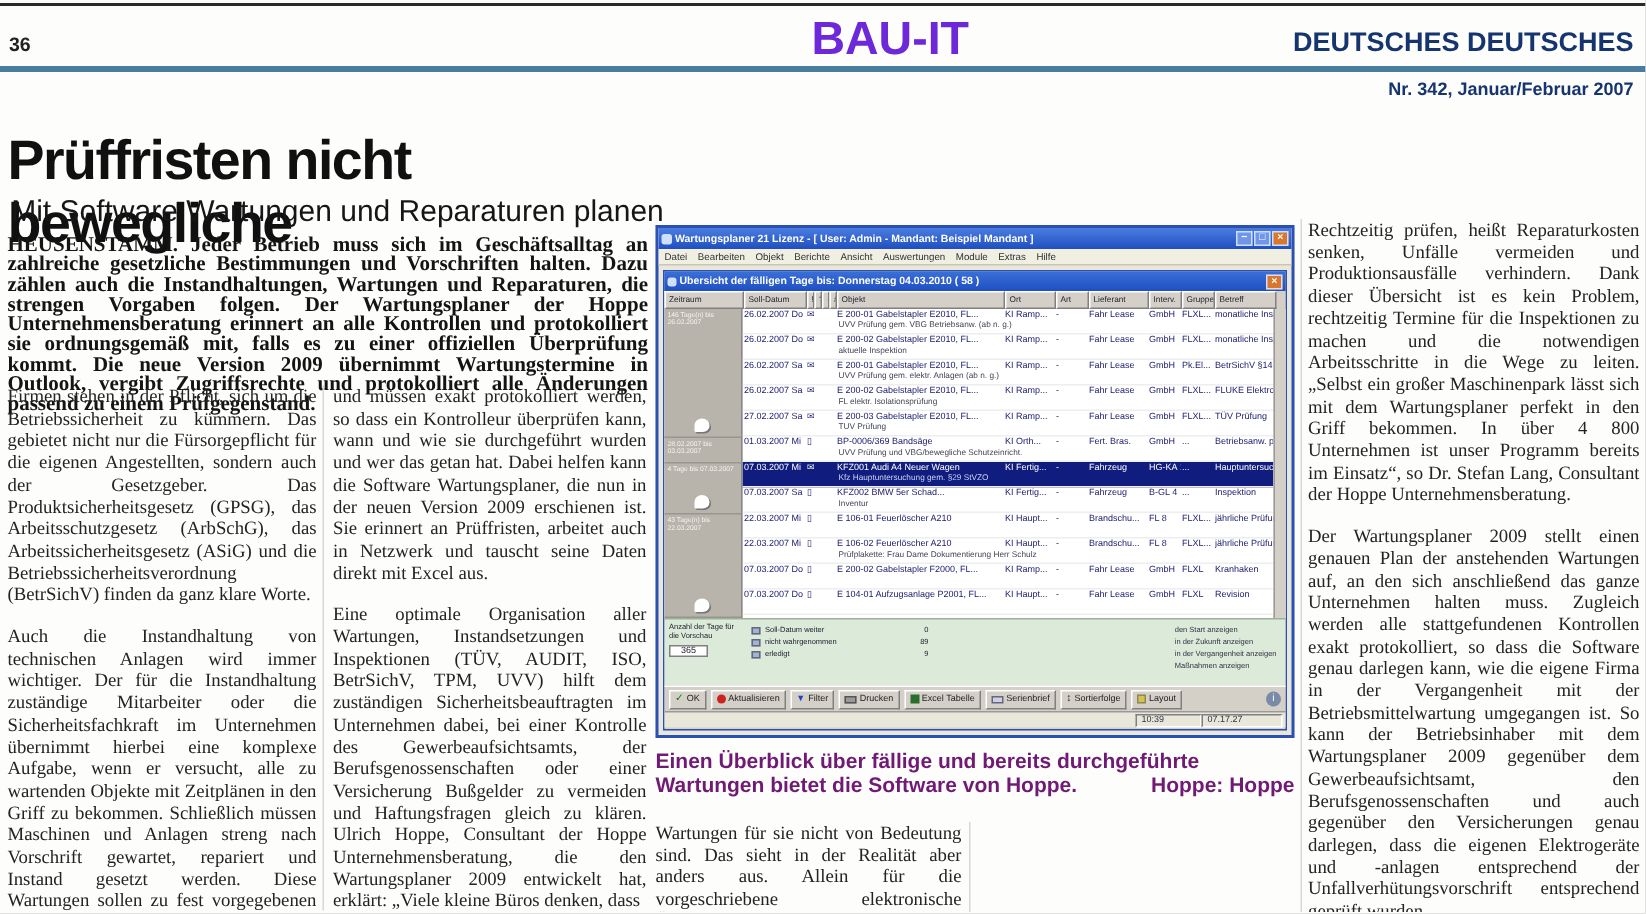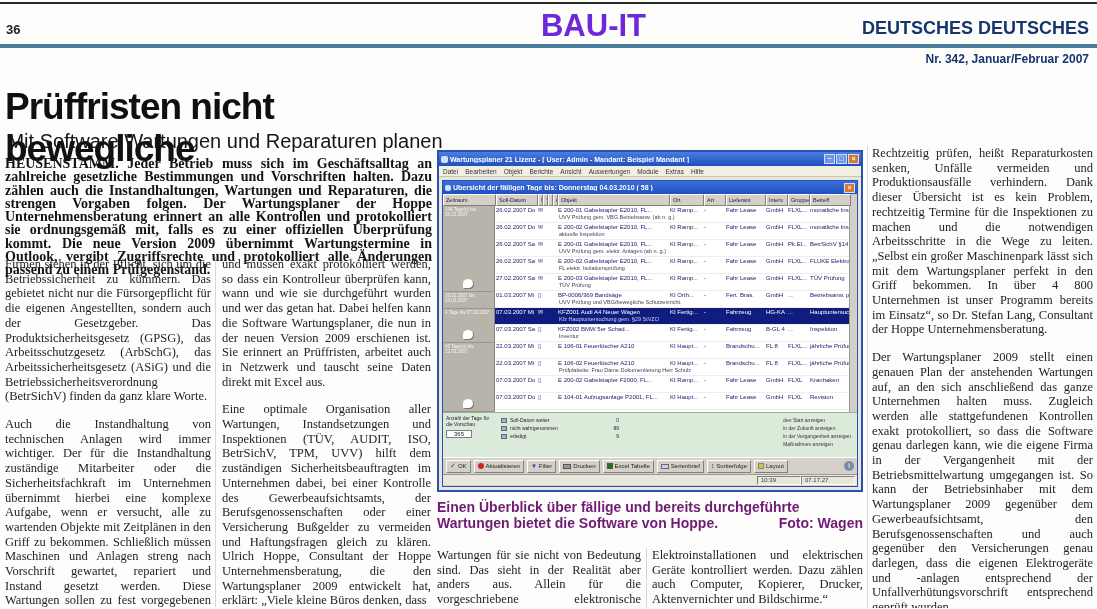--- a/index.html
+++ b/index.html
@@ -130,23 +130,20 @@
     <p>und müssen exakt protokolliert werden, so dass ein Kontrolleur überprüfen kann, wann und wie sie durchgeführt wurden und wer das getan hat. Dabei helfen kann die Software Wartungsplaner, die nun in der neuen Version 2009 erschienen ist. Sie erinnert an Prüffristen, arbeitet auch in Netzwerk und tauscht seine Daten direkt mit Excel aus.</p>
     <p>Eine optimale Organisation aller Wartungen, Instandsetzungen und Inspektionen (TÜV, AUDIT, ISO, BetrSichV, TPM, UVV) hilft dem zuständigen Sicherheitsbeauftragten im Unternehmen dabei, bei einer Kontrolle des Gewerbeaufsichtsamts, der Berufsgenossenschaften oder einer Versicherung Bußgelder zu vermeiden und Haftungsfragen gleich zu klären. Ulrich Hoppe, Consultant der Hoppe Unternehmensberatung, die den Wartungsplaner 2009 entwickelt hat, erklärt: „Viele kleine Büros denken, dass</p>
   </div>
   <div class="col col-right">
     <p>Rechtzeitig prüfen, heißt Reparaturkosten senken, Unfälle vermeiden und Produktionsausfälle verhindern. Dank dieser Übersicht ist es kein Problem, rechtzeitig Termine für die Inspektionen zu machen und die notwendigen Arbeitsschritte in die Wege zu leiten. „Selbst ein großer Maschinenpark lässt sich mit dem Wartungsplaner perfekt in den Griff bekommen. In über 4 800 Unternehmen ist unser Programm bereits im Einsatz“, so Dr. Stefan Lang, Consultant der Hoppe Unternehmensberatung.</p>
     <p>Der Wartungsplaner 2009 stellt einen genauen Plan der anstehenden Wartungen auf, an den sich anschließend das ganze Unternehmen halten muss. Zugleich werden alle stattgefundenen Kontrollen exakt protokolliert, so dass die Software genau darlegen kann, wie die eigene Firma in der Vergangenheit mit der Betriebsmittelwartung umgegangen ist. So kann der Betriebsinhaber mit dem Wartungsplaner 2009 gegenüber dem Gewerbeaufsichtsamt, den Berufsgenossenschaften und auch gegenüber den Versicherungen genau darlegen, dass die eigenen Elektrogeräte und -anlagen entsprechend der Unfallverhütungsvorschrift entsprechend geprüft wurden.</p>
   </div>
   <div class="col col-bl">
     <p>Wartungen für sie nicht von Bedeutung sind. Das sieht in der Realität aber anders aus. Allein für die vorgeschriebene elektronische Überprüfung müssen etwa alle</p>
   </div>
-  <div class="col col-br">
-    <p>Elektroinstallationen und elektrischen Geräte kontrolliert werden. Dazu zählen auch Computer, Kopierer, Drucker, Aktenvernichter und Bildschirme.“</p>
-  </div>
 
   <div class="vrule" style="left:215px; top:257px; height:350px;"></div>
   <div class="vrule" style="left:867px; top:146px; height:462px;"></div>
   <div class="vrule" style="left:646px; top:548px; height:60px;"></div>
 
   <div class="shot">
     <div class="tbar">
       <span style="width:7px;height:7px;background:#cfe0ff;border-radius:2px;margin-right:2px;"></span>
       <span class="ttl">Wartungsplaner 21 Lizenz - [ User: Admin - Mandant: Beispiel Mandant ]</span>
       <span class="wbtn">−</span>
@@ -441,15 +438,15 @@
         </div>
       <div class="statusbar">
         <span class="scell a">10:39</span>
         <span class="scell b">07.17.27</span>
       </div>
     </div>
   </div>
 
   <div class="caption">
     <span>Einen Überblick über fällige und bereits durchgeführte Wartungen bietet die Software von Hoppe.</span>
-    <span class="credit">Foto: Wagen</span>
+    <span class="credit">Hoppe: Hoppe</span>
   </div>
 </div>
 
 </body></html>

